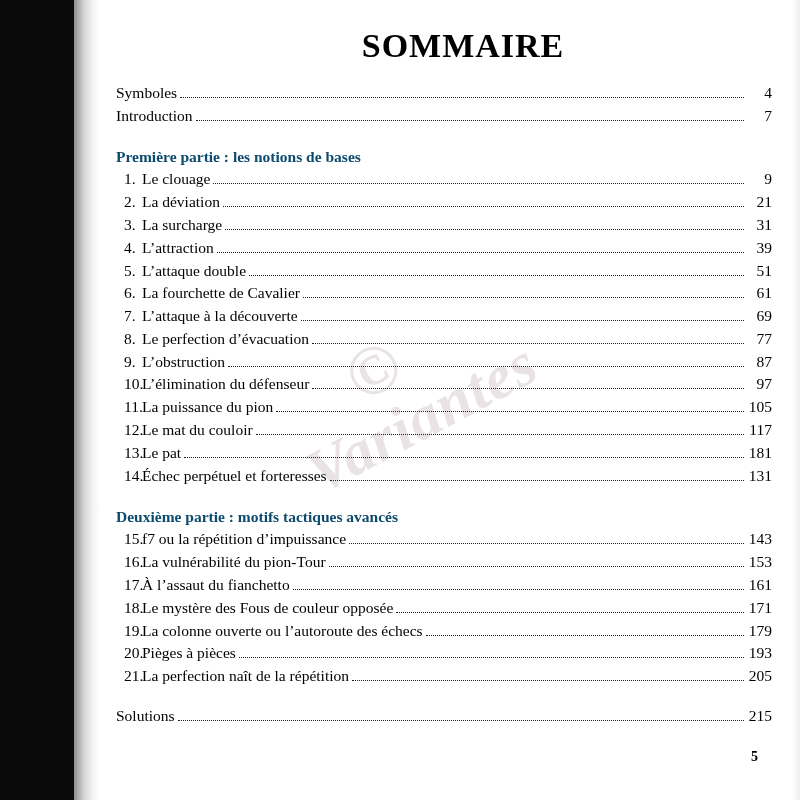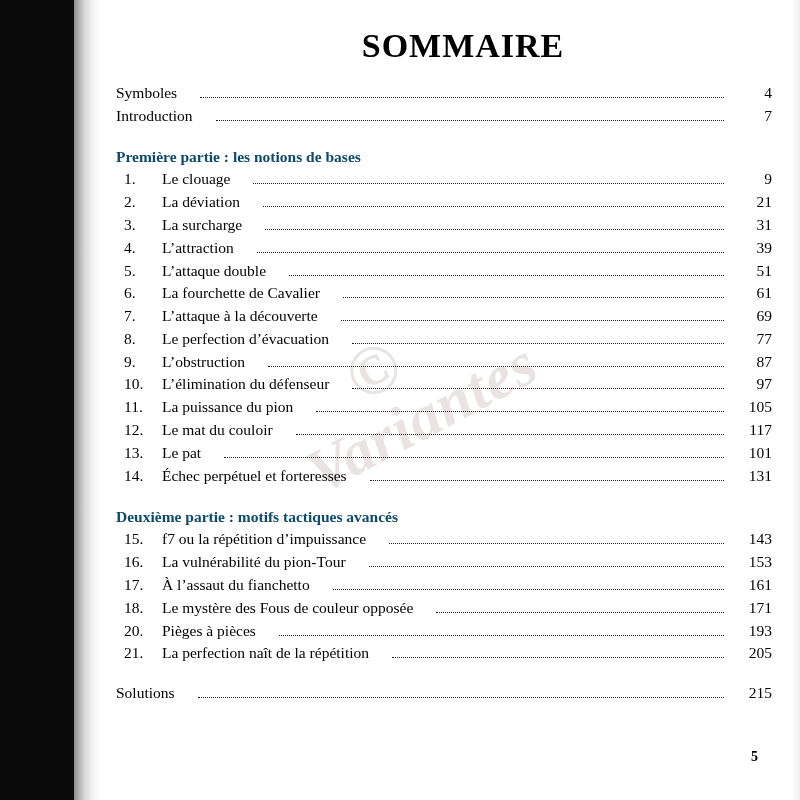--- a/index.html
+++ b/index.html
@@ -101,21 +101,20 @@
   }
 
   .row {
     position: relative;
     display: flex;
     align-items: baseline;
     font-size: 15.5px;
     color: #000;
     line-height: 1.0;
     padding: 2.9px 0;
-    gap: 20px;
   }
   .row .num {
     width: 30px;
     flex: 0 0 30px;
     text-align: left;
     padding-left: 12px;
     box-sizing: border-box;
   }
   .row .label {
     white-space: nowrap;
@@ -258,21 +257,21 @@
       <div class="row">
         <span class="num">12.</span>
         <span class="label">Le mat du couloir</span>
         <span class="dots"></span>
         <span class="page">117</span>
       </div>
       <div class="row">
         <span class="num">13.</span>
         <span class="label">Le pat</span>
         <span class="dots"></span>
-        <span class="page">101</span>
+        <span class="page">181</span>
       </div>
       <div class="row">
         <span class="num">14.</span>
         <span class="label">Échec perpétuel et forteresses</span>
         <span class="dots"></span>
         <span class="page">131</span>
       </div>
 
       <div class="spacer-lg"></div>
 
@@ -294,20 +293,26 @@
         <span class="num">17.</span>
         <span class="label">À l’assaut du fianchetto</span>
         <span class="dots"></span>
         <span class="page">161</span>
       </div>
       <div class="row">
         <span class="num">18.</span>
         <span class="label">Le mystère des Fous de couleur opposée</span>
         <span class="dots"></span>
         <span class="page">171</span>
+      </div>
+      <div class="row">
+        <span class="num">19.</span>
+        <span class="label">La colonne ouverte ou l’autoroute des échecs</span>
+        <span class="dots"></span>
+        <span class="page">179</span>
       </div>
       <div class="row">
         <span class="num">20.</span>
         <span class="label">Pièges à pièces</span>
         <span class="dots"></span>
         <span class="page">193</span>
       </div>
       <div class="row">
         <span class="num">21.</span>
         <span class="label">La perfection naît de la répétition</span>

